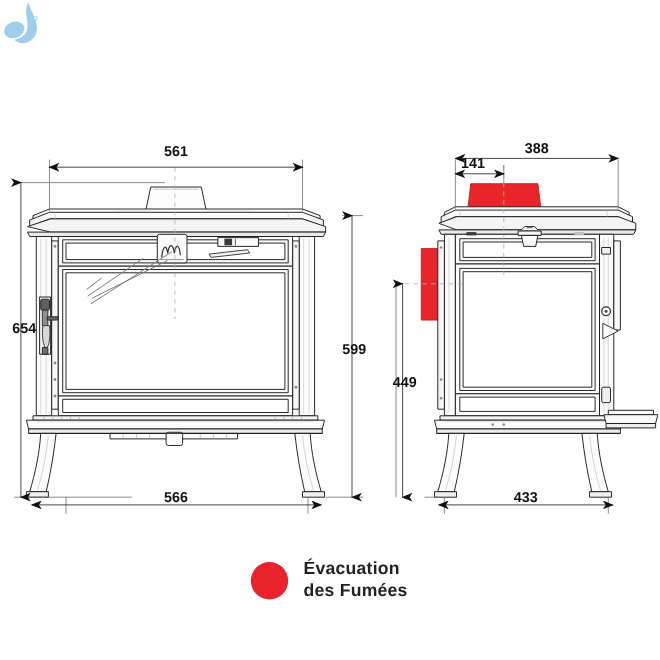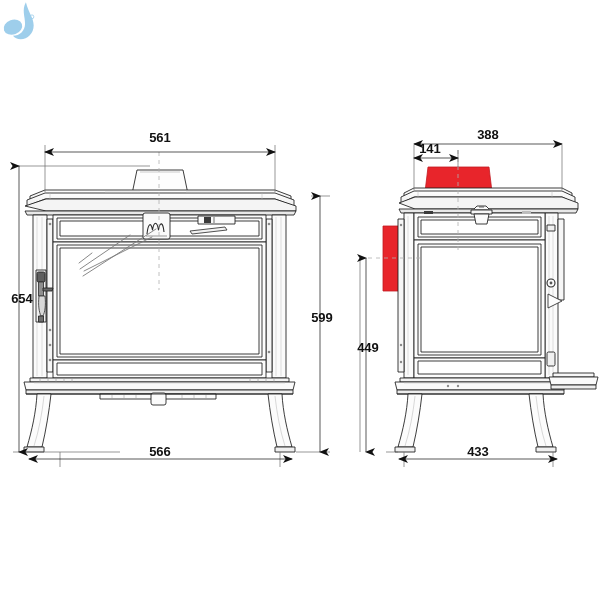--- a/index.html
+++ b/index.html
@@ -290,20 +290,27 @@
       <text class="dimtxt" x="322" y="322" text-anchor="middle">599</text>
       <text class="dimtxt" x="160" y="456" text-anchor="middle">566</text>
 
       <text class="dimtxt" x="488" y="139" text-anchor="middle">388</text>
       <text class="dimtxt" x="430" y="153" text-anchor="middle">141</text>
       <text class="dimtxt" x="368" y="352" text-anchor="middle">449</text>
       <text class="dimtxt" x="478" y="456" text-anchor="middle">433</text>
     </g>
   </svg>
 
+  <div id="legend">
+    <div class="dot"></div>
+    <div class="lbl">
+      <div>Évacuation</div>
+      <div>des Fumées</div>
+    </div>
+  </div>
 
   <svg id="logo" viewBox="0 0 44 50">
     <path d="M30,2 C33,14 39,20 39,29 C39,38 32,45 24,45 C20,45 17,43.5 15,41 C23,41 29,35 29,27 C29,18 25,11 30,2 Z" fill="#8ec6e8"></path>
     <ellipse cx="15" cy="31" rx="11" ry="8.5" transform="rotate(-20 15 31)" fill="#8ec6e8"></ellipse>
     <circle cx="37" cy="19" r="2.2" fill="none" stroke="#8ec6e8" stroke-width="1"></circle>
   </svg>
 
 </div>
 
 </body></html>

